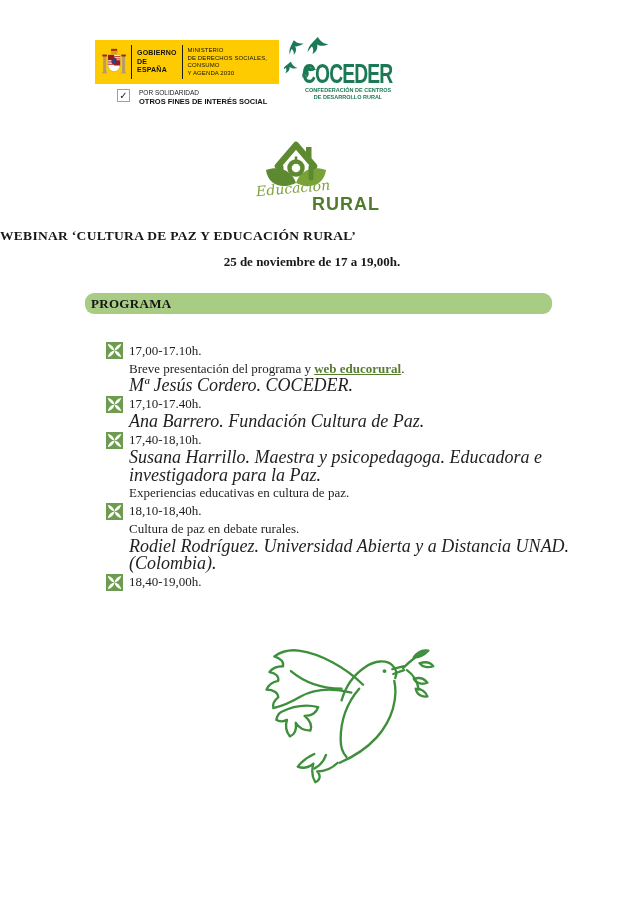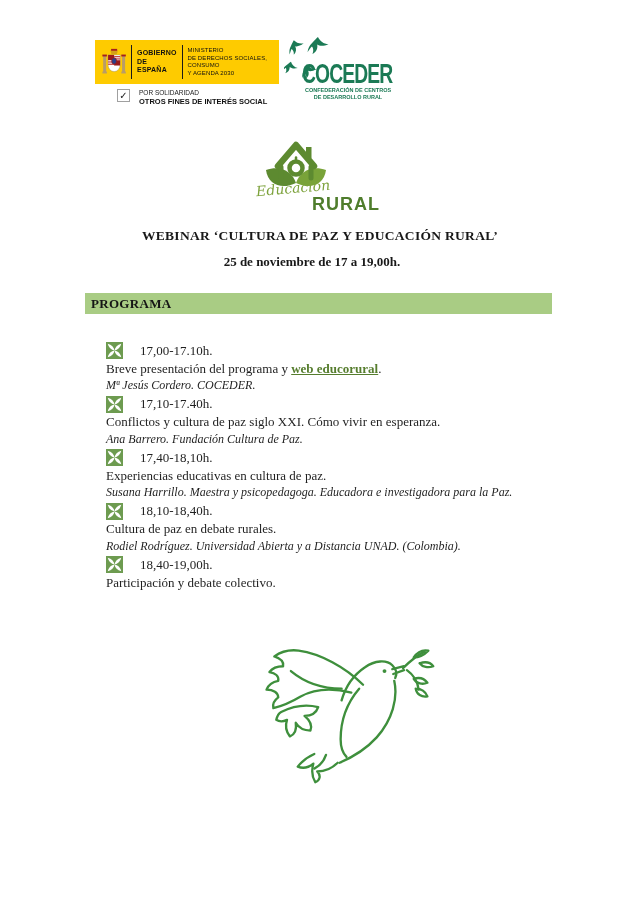--- a/index.html
+++ b/index.html
@@ -56,42 +56,42 @@
     transform:rotate(-5deg); white-space:nowrap;
   }
   .rural-word {
     position:absolute; left:52px; top:56px;
     font-family:"Liberation Sans", sans-serif; font-weight:bold; font-size:18px;
     color:#4F7D2C; letter-spacing:1px;
   }
 
   
   .doc-title {
-    position:absolute; left:0; right:0; top:228px; text-align:center;
+    position:absolute; left:0; right:0; top:228px; text-align:left;
     font-size:13.5px; font-weight:bold; color:#181818; letter-spacing:.3px;
   }
   .doc-date {
     position:absolute; left:0; right:16px; top:254px; text-align:center;
     font-size:13px; font-weight:bold; color:#181818;
   }
 
   
   .section-bar {
     position:absolute; left:85px; top:293px; width:467px; height:21px;
     background:#A9CC84; line-height:21px; padding-left:6px;
-    font-size:13px; font-weight:bold; color:#151515; letter-spacing:.3px;
+    font-size:13px; font-weight:bold; color:#151515; letter-spacing:.3px;border-radius:9px;
   }
 
   
   .program { position:absolute; left:106px; top:342px; width:470px; }
   .item { margin-bottom:1px; }
-  .time-row { display:flex; align-items:center; gap:17px; height:17.5px; font-size:13px; }
+  .time-row { display:flex; align-items:center; gap:6px; height:17.5px; font-size:13px; }
   .tile { width:17px; height:17px; flex:0 0 auto; }
-  .desc { font-size:13px; line-height:17.5px; min-height:17.5px; }
-  .speaker { font-style:italic; font-size:12px; }
+  .desc { margin-left:23px; font-size:13px; line-height:17.5px; min-height:17.5px; }
+  .speaker { font-style:italic; font-size:18px; }
   .weblink { color:#567D2E; font-weight:bold; text-decoration:underline; cursor:pointer; }
 
   
   .dove { position:absolute; left:248px; top:636px; }
 </style>
 </head>
 <body>
 
 <div class="page">
 
@@ -195,39 +195,38 @@
             <rect width="20" height="20" fill="#6D9B50"></rect>
             <g fill="#ffffff">
               <path d="M10,10 Q4,9 2,2 Q9,4 10,10 Z"></path>
               <path d="M10,10 Q11,4 18,2 Q16,9 10,10 Z"></path>
               <path d="M10,10 Q16,11 18,18 Q11,16 10,10 Z"></path>
               <path d="M10,10 Q9,16 2,18 Q4,11 10,10 Z"></path>
             </g>
           </svg>
         <span>17,10-17.40h.</span>
       </div>
-      <div class="desc"><span>Conflictos y cultura de paz siglo XXI. Cómo vivir en esperanza.</span><a class="weblink"></a><span></span></div>
       <div class="desc speaker">Ana Barrero. Fundación Cultura de Paz.</div>
     </div>
 
     <div class="item">
       <div class="time-row">
         <svg class="tile" viewBox="0 0 20 20">
             <rect width="20" height="20" fill="#6D9B50"></rect>
             <g fill="#ffffff">
               <path d="M10,10 Q4,9 2,2 Q9,4 10,10 Z"></path>
               <path d="M10,10 Q11,4 18,2 Q16,9 10,10 Z"></path>
               <path d="M10,10 Q16,11 18,18 Q11,16 10,10 Z"></path>
               <path d="M10,10 Q9,16 2,18 Q4,11 10,10 Z"></path>
             </g>
           </svg>
         <span>17,40-18,10h.</span>
       </div>
+      <div class="desc speaker">Susana Harrillo. Maestra y psicopedagoga. Educadora e investigadora para la Paz.</div>
       <div class="desc"><span>Experiencias educativas en cultura de paz.</span><a class="weblink"></a><span></span></div>
-      <div class="desc speaker">Susana Harrillo. Maestra y psicopedagoga. Educadora e investigadora para la Paz.</div>
     </div>
 
     <div class="item">
       <div class="time-row">
         <svg class="tile" viewBox="0 0 20 20">
             <rect width="20" height="20" fill="#6D9B50"></rect>
             <g fill="#ffffff">
               <path d="M10,10 Q4,9 2,2 Q9,4 10,10 Z"></path>
               <path d="M10,10 Q11,4 18,2 Q16,9 10,10 Z"></path>
               <path d="M10,10 Q16,11 18,18 Q11,16 10,10 Z"></path>
@@ -246,21 +245,20 @@
             <rect width="20" height="20" fill="#6D9B50"></rect>
             <g fill="#ffffff">
               <path d="M10,10 Q4,9 2,2 Q9,4 10,10 Z"></path>
               <path d="M10,10 Q11,4 18,2 Q16,9 10,10 Z"></path>
               <path d="M10,10 Q16,11 18,18 Q11,16 10,10 Z"></path>
               <path d="M10,10 Q9,16 2,18 Q4,11 10,10 Z"></path>
             </g>
           </svg>
         <span>18,40-19,00h.</span>
       </div>
-      <div class="desc"><span>Participación y debate colectivo.</span><a class="weblink"></a><span></span></div>
       <div class="desc speaker"></div>
     </div>
 
   </div>
 
   <svg class="dove" width="195" height="155" viewBox="0 0 200 155">
     <g fill="none" stroke="#3E8F3C" stroke-width="2.4" stroke-linecap="round" stroke-linejoin="round">
 
       <path d="M118,48 C100,30 74,16 52,13 C44,12 34,14 27,19 C33,21 37,24 36,29 C30,29 25,31 22,35 C28,36 32,39 31,44 C25,45 21,48 19,53 C26,53 31,56 31,61 C27,64 25,68 26,72 C34,70 44,66 54,60 C72,50 90,52 106,56"></path>
 

